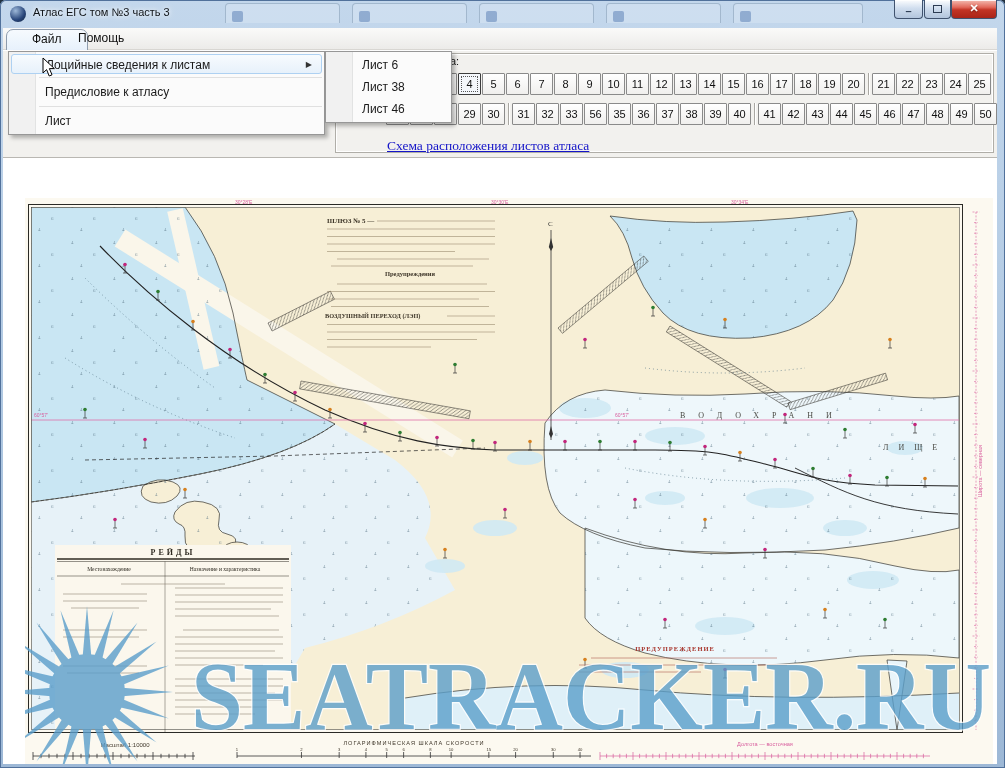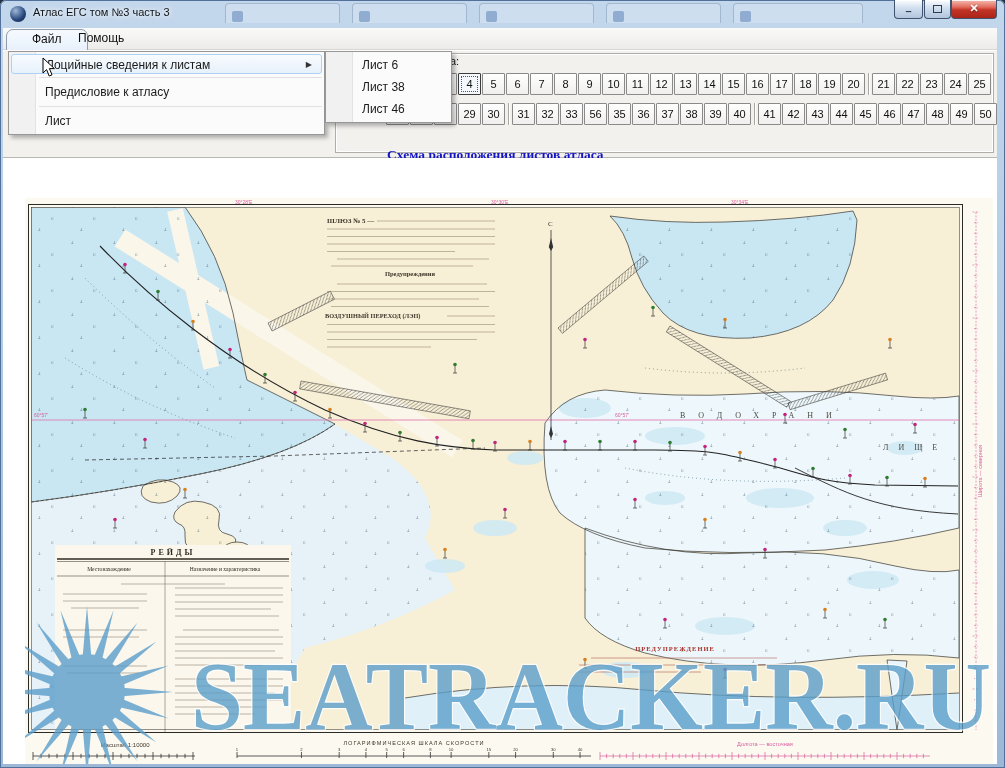--- a/index.html
+++ b/index.html
@@ -42,21 +42,21 @@
           border:1px solid #b0aea8;box-shadow:inset 1px 1px 0 #ffffff, inset -1px -1px 0 #ffffff;}
   #tb-caption{position:absolute;left:447px;top:5px;font-size:11px;color:#222;}
   .btn-row{position:absolute;left:383px;height:22px;display:flex;align-items:stretch;}
   #row1{top:23px;} #row2{top:53px;}
   .sheet-btn{width:23px;margin-right:1px;border:1px solid #8a8a8a;border-radius:1px;
              background:linear-gradient(#ffffff,#f0efed);font-size:11px;color:#111;
              display:flex;align-items:center;justify-content:center;padding:0;cursor:default;}
   .sheet-btn.selected{border-color:#3c3c3c;outline:1px dotted #555;outline-offset:-4px;background:#f4f7fb;}
   .row-sep{width:2px;margin:0 2px;border-left:1px solid #a9a7a2;border-right:1px solid #ffffff;}
   #atlas-link{position:absolute;left:384px;top:88px;font-family:"Liberation Serif",serif;
-              font-weight:bold;font-size:13.5px;color:#1414c8;text-decoration:underline;cursor:pointer;margin-top:9px;}
+              font-weight:normal;font-size:13.5px;color:#1414c8;text-decoration:underline;cursor:pointer;}
   
   .popup{position:absolute;background:#fbfbfb;border:1px solid #979797;box-shadow:3px 3px 4px rgba(0,0,0,.28);z-index:50;}
   #file-menu{left:5px;top:23px;width:317px;padding:2px 0;}
   #sub-menu{left:322px;top:23px;width:127px;padding:2px 0;z-index:51;}
   .popup .gutter{position:absolute;left:0;top:0;bottom:0;width:27px;background:#f1f1f1;border-right:1px solid #e2e3e3;}
   .menu-item{position:relative;height:22px;line-height:22px;font-size:12px;color:#1a1a1a;padding-left:36px;cursor:default;}
   .menu-item.hl{margin:0 2px;padding-left:34px;border:1px solid #aed1f2;border-radius:3px;
                 background:linear-gradient(#f7fbfe,#e7f1fb);height:20px;line-height:20px;}
   .menu-item .arrow{position:absolute;right:9px;top:0;font-size:8px;color:#333;}
   .menu-sep{height:1px;margin:3px 2px 3px 30px;background:#e0e0e0;}

